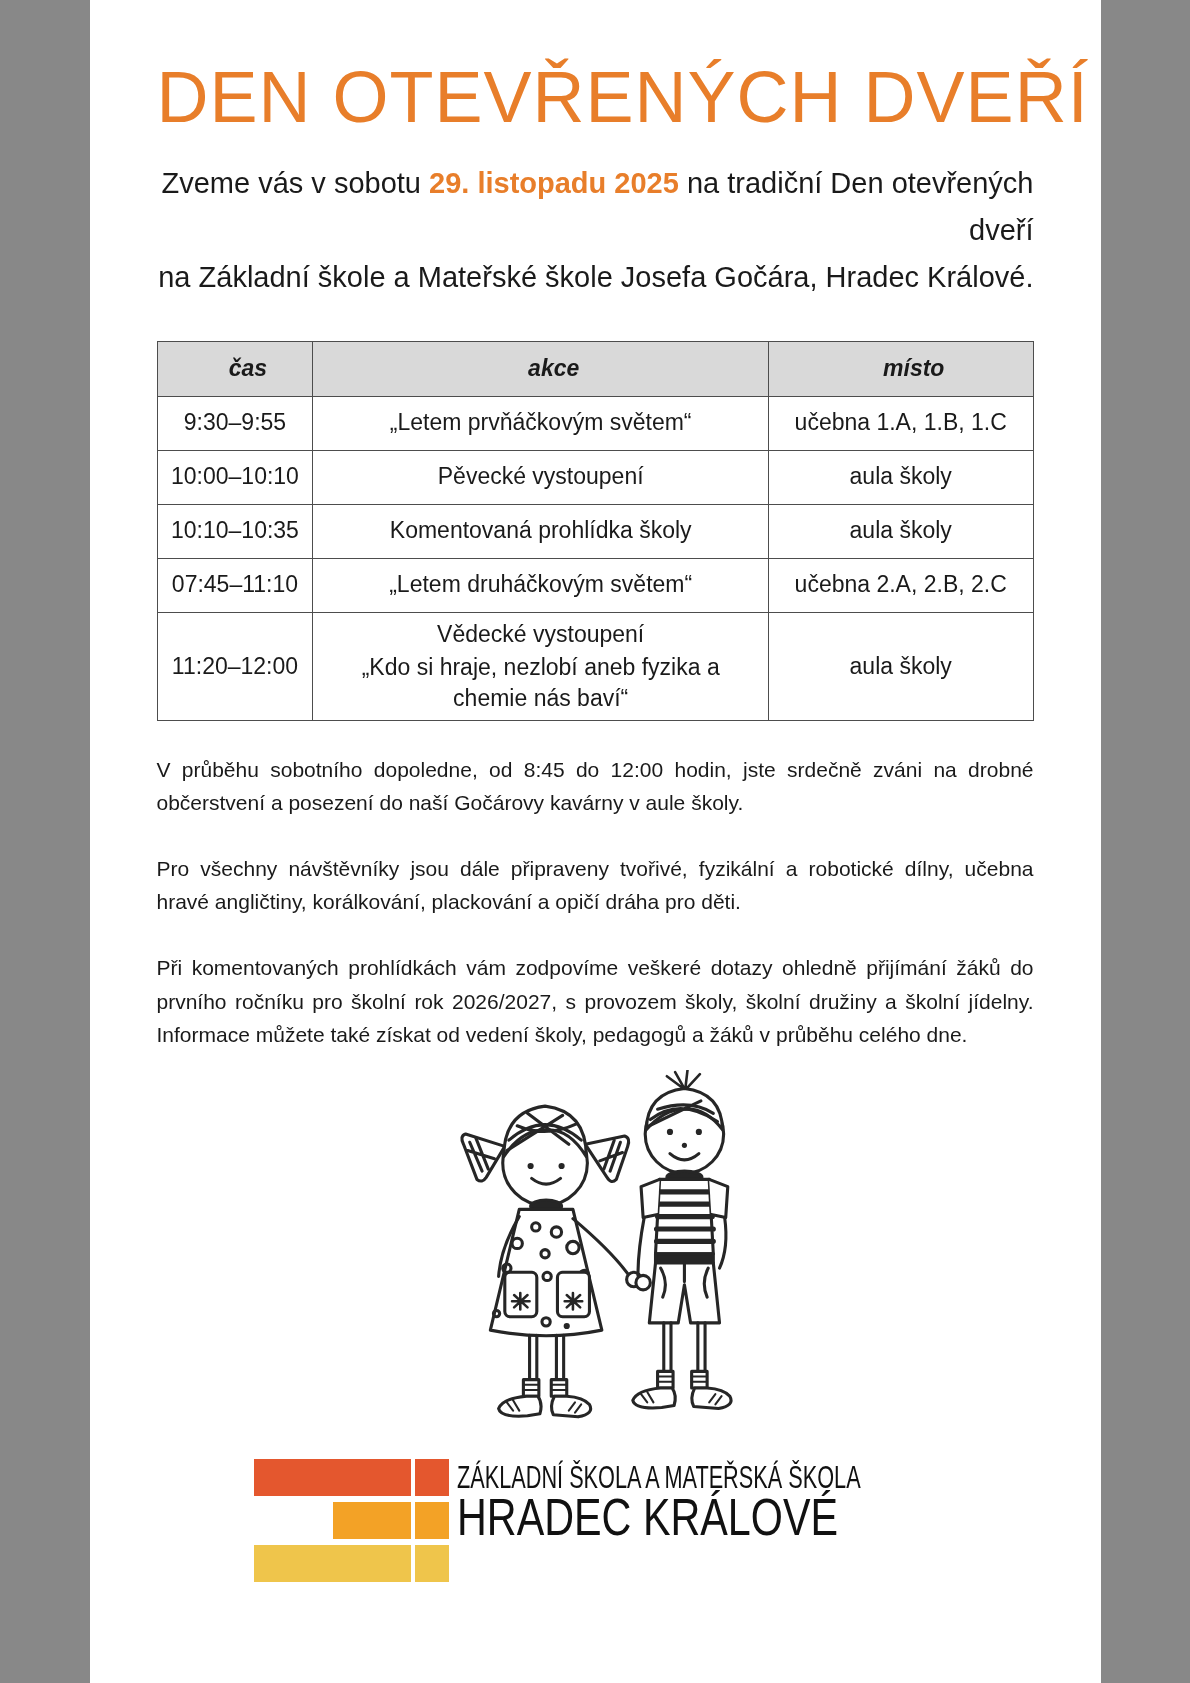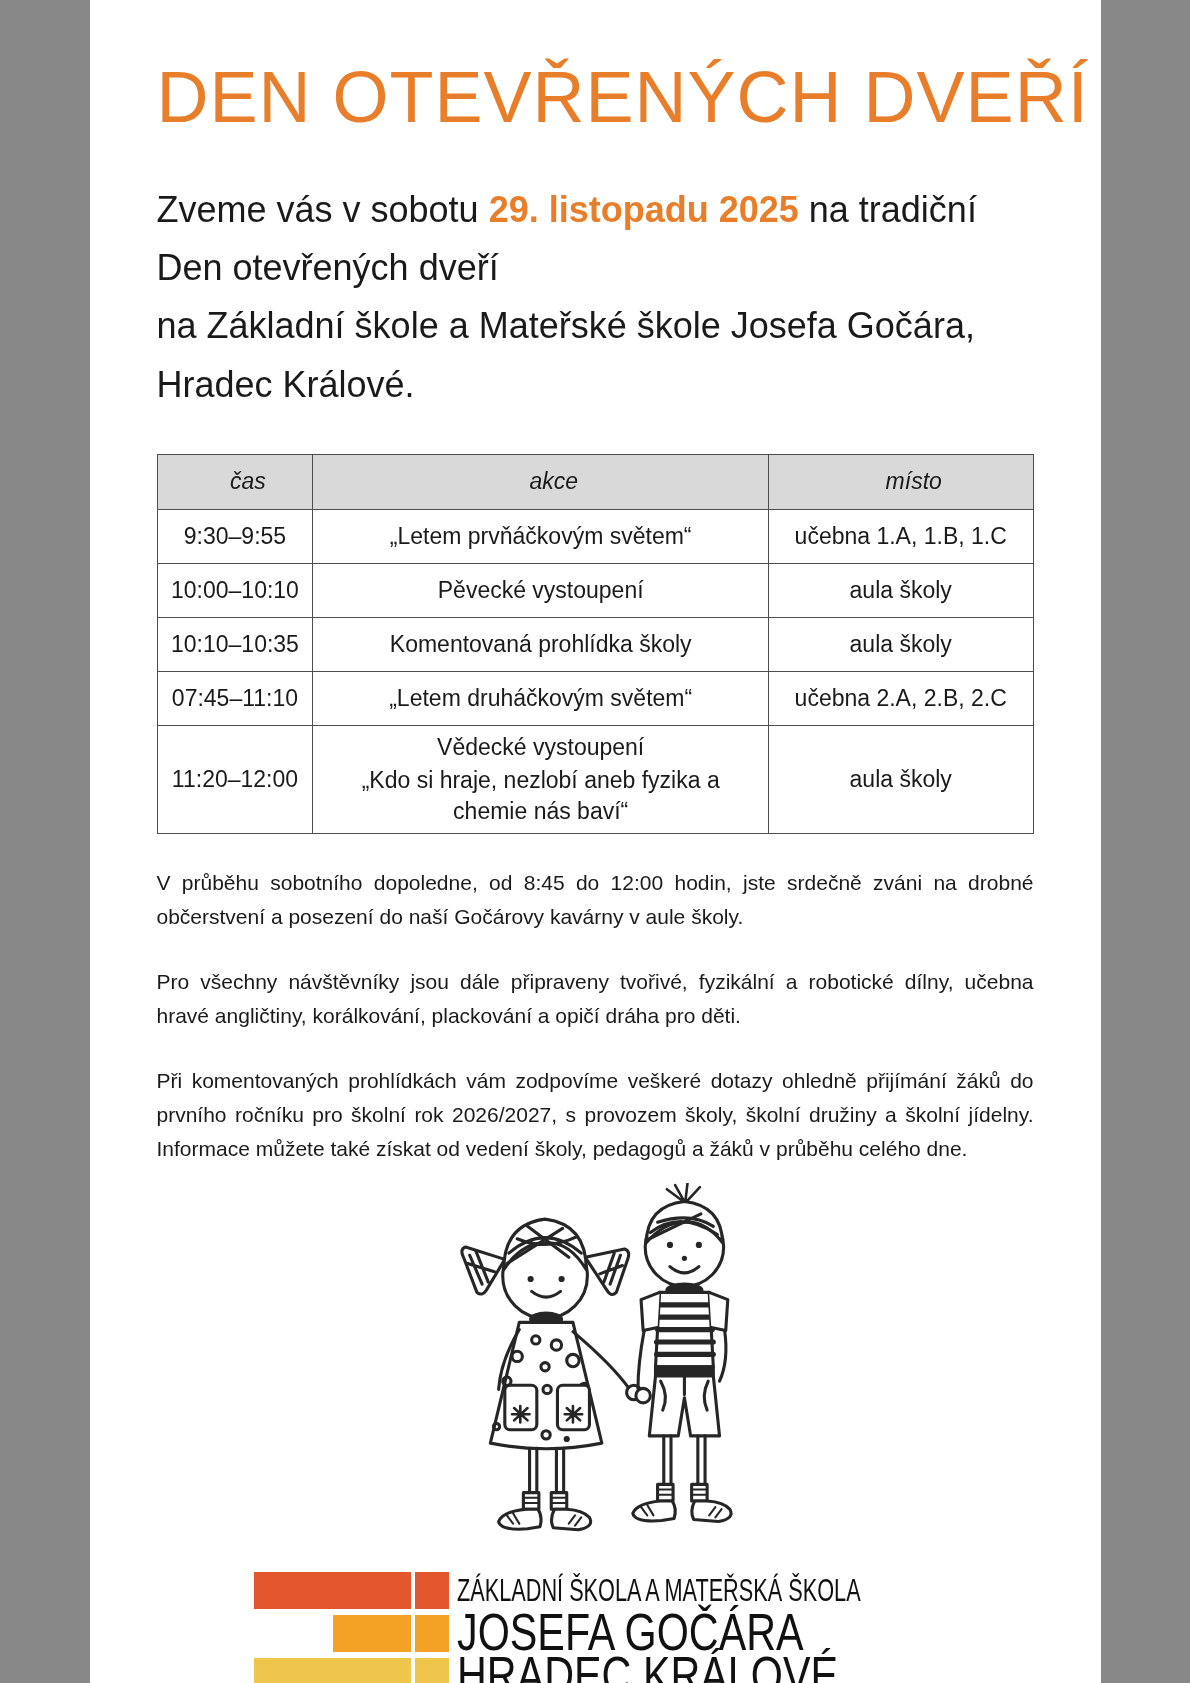--- a/index.html
+++ b/index.html
@@ -20,23 +20,23 @@
     font-size:72px;
     font-weight:400;
     letter-spacing:1px;
     color:var(--accent,#E87E2A);
     margin-top:12px;
     line-height:1.05;
     white-space:nowrap;
   }
   
   .intro {
-    margin-top:45px;
-    text-align:left;
-    font-size:36px;
+    margin-top:24px;
+    text-align:right;
+    font-size:29px;
     line-height:1.62;
     color:#1a1a1a;
   }
   .intro .date { color:var(--accent,#E87E2A); font-weight:bold; }
   
   table.schedule {
     margin-top:40px;
     width:100%;
     border-collapse:collapse;
     font-size:23px;
@@ -49,21 +49,21 @@
     border:1px solid #4d4d4d;
     text-align:center;
     vertical-align:middle;
     padding:6px 10px;
     line-height:1.35;
   }
   table.schedule th {
     height:55px;
     background:var(--table-header-bg,#D9D9D9);
     font-style:italic;
-    font-weight:normal;
+    font-weight:bold;
     padding-left:36px;
   }
   table.schedule tr.row-0 { height:96px; }
   table.schedule tr.row-1, table.schedule tr.row-2,
   table.schedule tr.row-3, table.schedule tr.row-4 { height:54px; }
   table.schedule tr.row-5 { height:82px; }
   .cell-line + .cell-line { margin-top:14px; }
   tr.row-5 .cell-line + .cell-line { margin-top:2px; }
   
   .body-par {
@@ -279,22 +279,19 @@
       <div class="sq-red"></div>
       <div class="bar-orange"></div>
       <div class="sq-orange"></div>
       <div class="bar-yellow"></div>
       <div class="sq-yellow"></div>
     </div>
     <div class="logo-text">
       <div class="l1">
           <span>ZÁKLADNÍ ŠKOLA A MATEŘSKÁ ŠKOLA</span>
         </div>
-      <div class="l2">
-          <span>JOSEFA GOČÁRA</span>
-        </div>
       <div class="l3">
           <span>HRADEC KRÁLOVÉ</span>
         </div>
     </div>
   </div>
 
 </div>
 
 </body></html>

